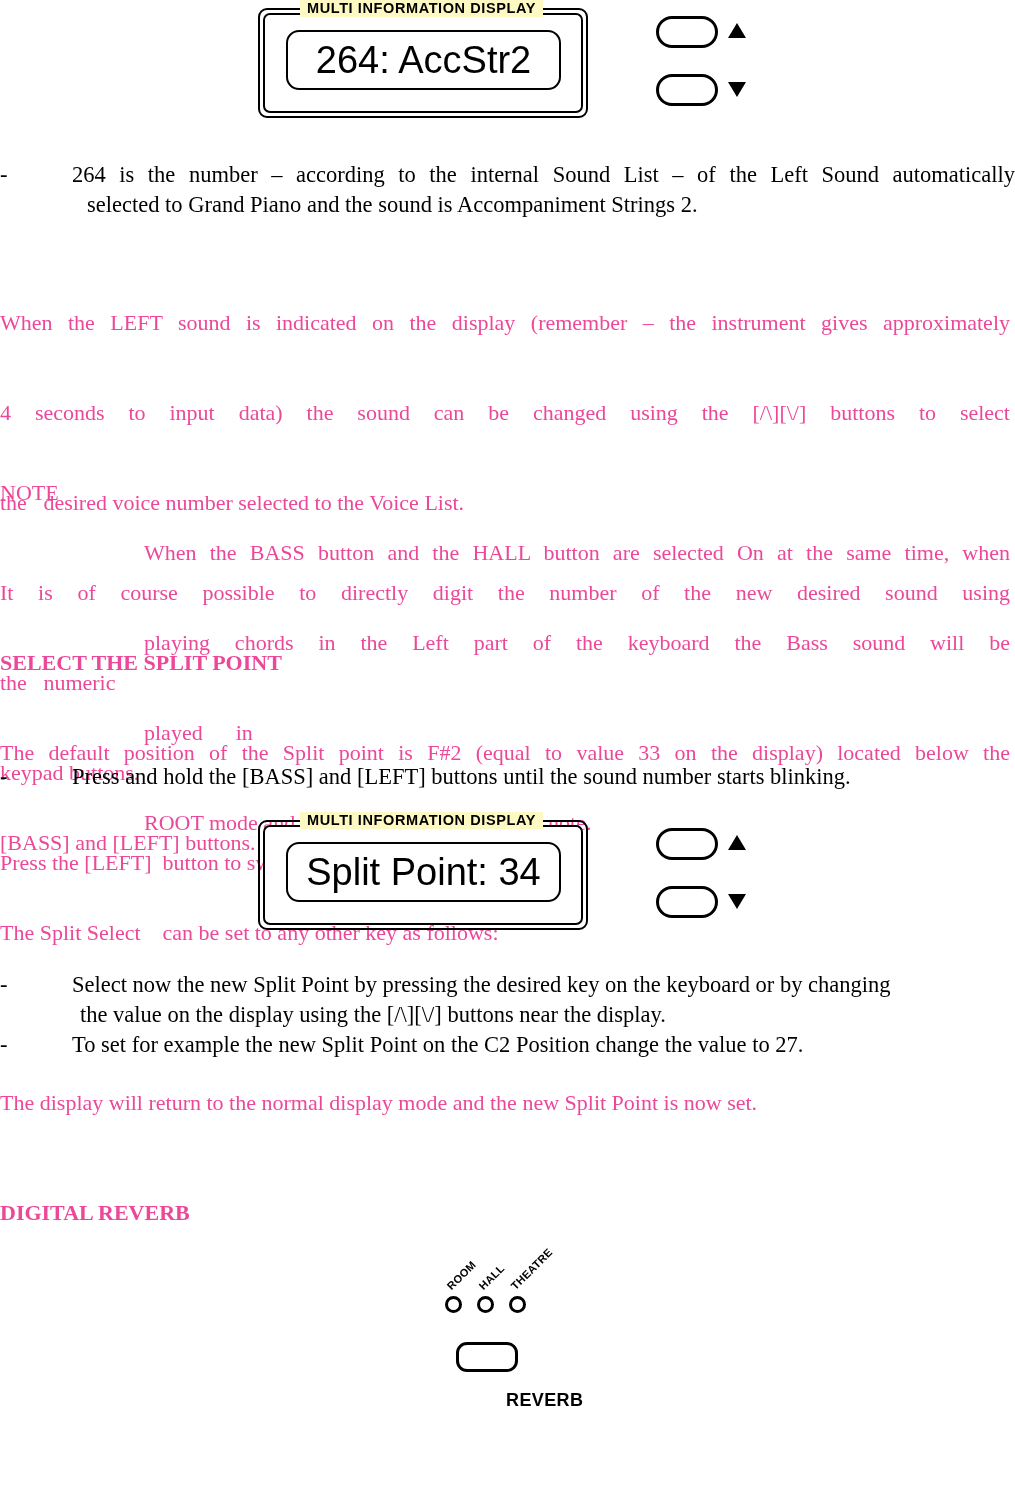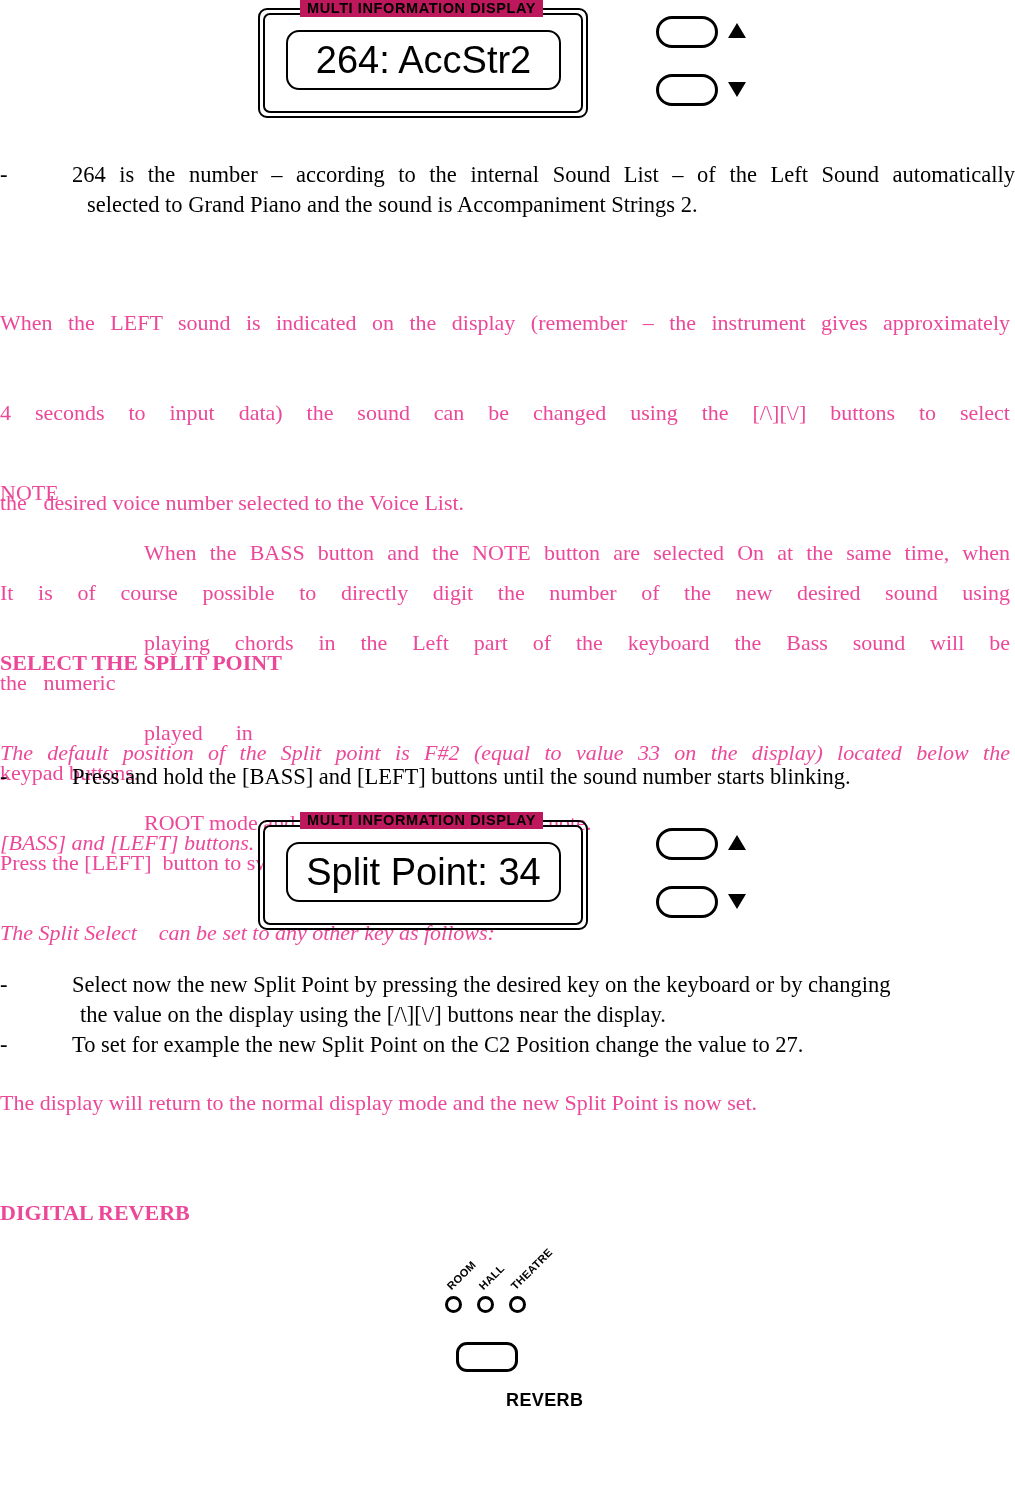--- a/index.html
+++ b/index.html
@@ -83,21 +83,21 @@
     height: 100px;
     border: 2.5px solid #000;
     border-radius: 7px;
     box-sizing: border-box;
     background: #fff;
   }
   .mid-title {
     position: absolute;
     left: 42px;
     top: 0px;
-    background: #be185d;
+    background: #fef9c3;
     padding: 0 7px;
     font-family: "Liberation Sans", "DejaVu Sans", sans-serif;
     font-weight: bold;
     font-size: 14.5px;
     letter-spacing: 0.6px;
     line-height: 17px;
     white-space: nowrap;
     z-index: 5;
   }
   .mid-lcd {
@@ -240,29 +240,29 @@
     <span class="jline">4 seconds to input data) the sound can be changed using the [/\][\/] buttons to select</span>
     <span class="jlast">the   desired voice number selected to the Voice List.</span>
     <span class="jline">It is of course possible to directly digit the number of the new desired sound using</span>
     <span class="jlast">the   numeric</span>
     <span class="jlast">keypad buttons.</span>
     <span class="jlast">Press the [LEFT]  button to switch this section ON or OFF.</span>
   </div>
 
   <div class="txt" style="left:0px; top:478px; width:140px;">NOTE</div>
   <div class="txt" style="left:144px; top:478px; width:866px;">
-    <span class="jline">When the BASS button and the NOTE button are selected On at the same time, when</span>
+    <span class="jline">When the BASS button and the HALL button are selected On at the same time, when</span>
     <span class="jline">playing chords in the Left part of the keyboard the Bass sound will be</span>
     <span class="jlast">played      in</span>
     <span class="jlast">ROOT mode and will    play the fundamental note.</span>
   </div>
 
   <div class="txt bold" style="left:0px; top:648px; width:600px;">SELECT THE SPLIT POINT</div>
 
-  <div class="txt" style="left:0px; top:678px; width:1010px;font-style:italic;">
+  <div class="txt" style="left:0px; top:678px; width:1010px;">
     <span class="jline">The default position of the Split point is F#2 (equal to value 33 on the display) located below the</span>
     <span class="jlast">[BASS] and [LEFT] buttons.</span>
     <span class="jlast">The Split Select    can be set to any other key as follows:</span>
   </div>
 
   <div class="bullet-row" style="left:0px; top:762px; width:1015px;">
     <span class="bullet-dash">-</span>
     <span class="bullet-body" style="left:72px; top:0px; width:890px;">Press and hold the [BASS] and [LEFT] buttons until the sound    number starts blinking.</span>
   </div>
 

